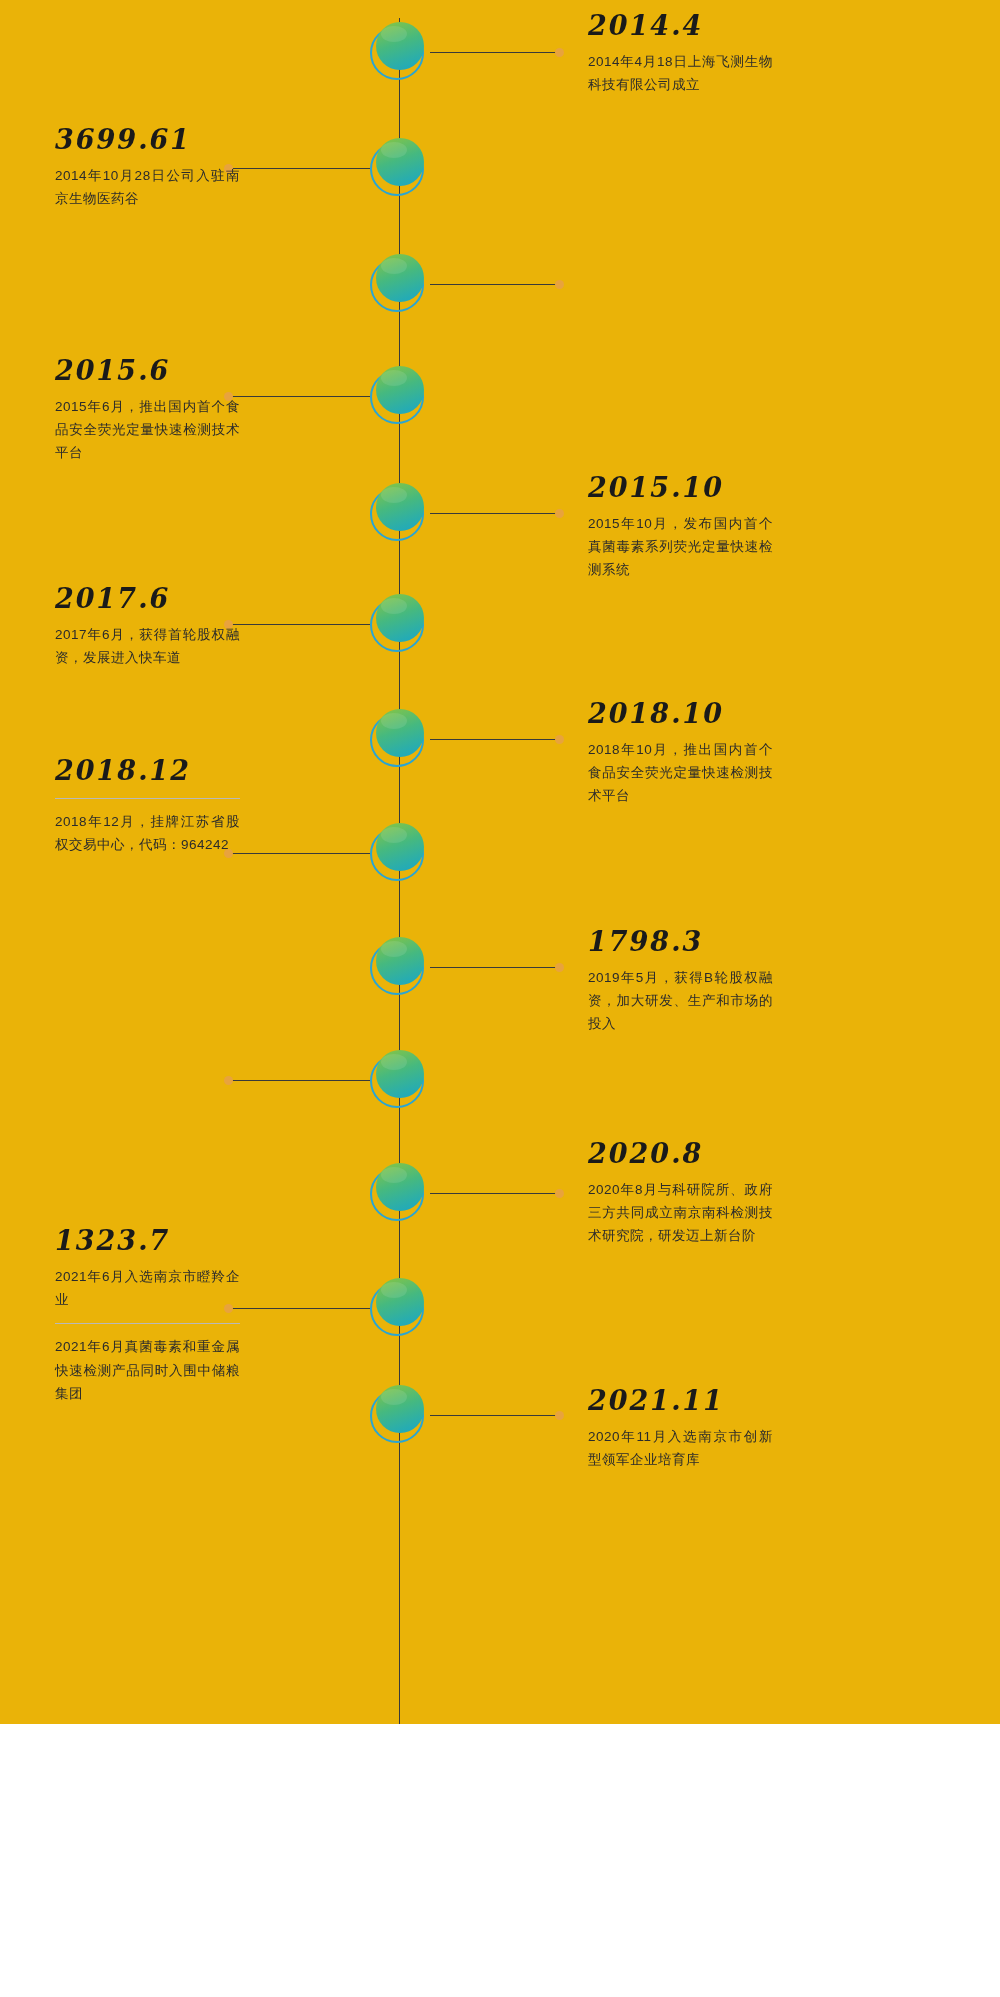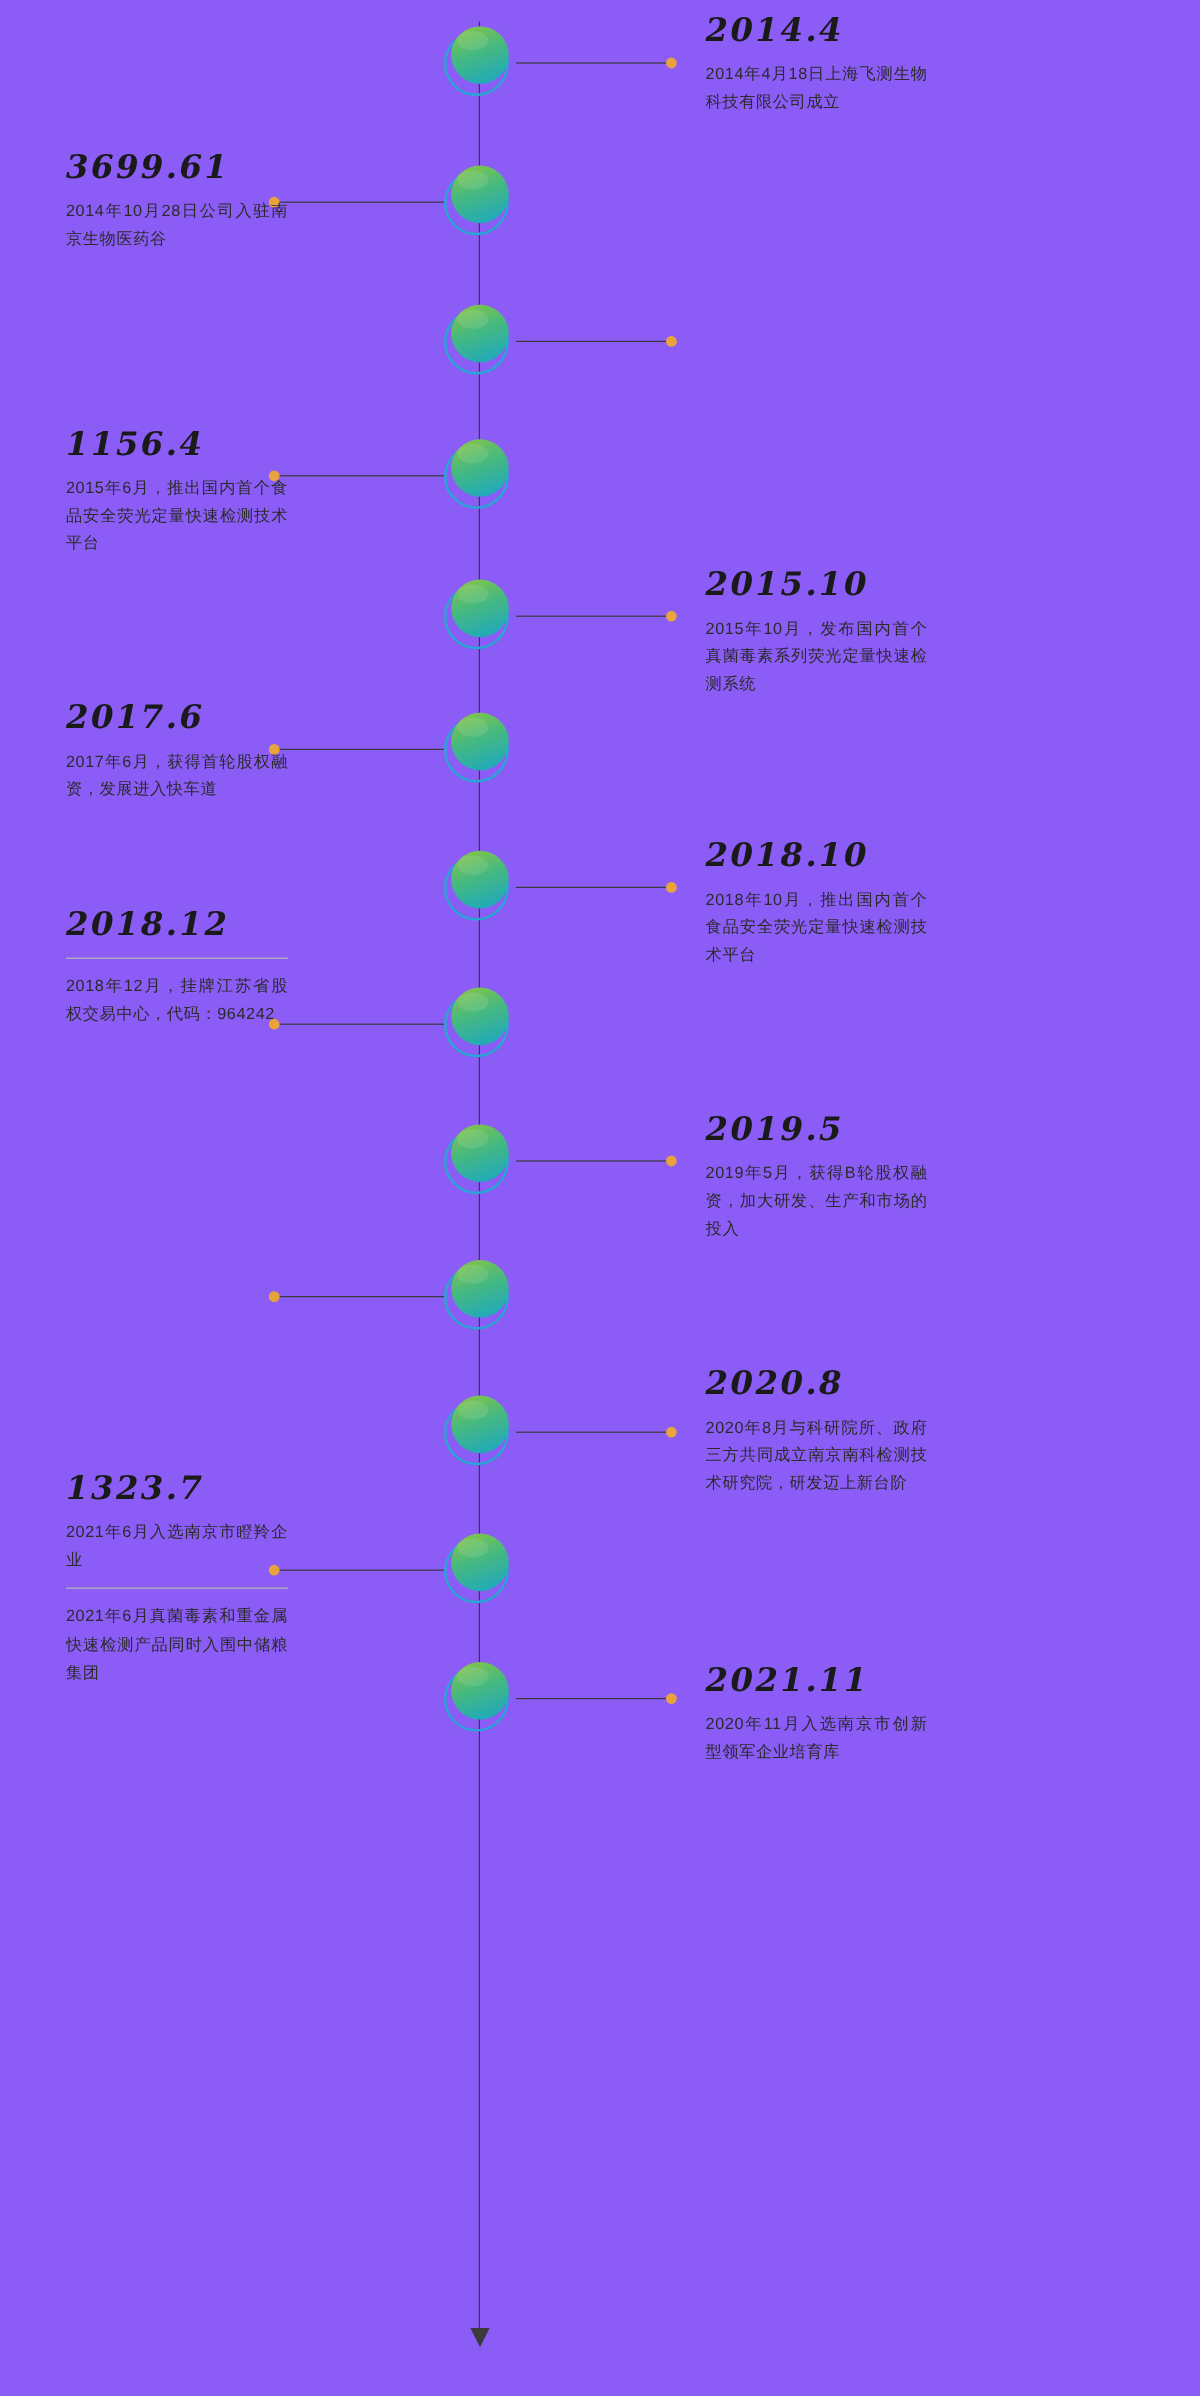--- a/index.html
+++ b/index.html
@@ -6,23 +6,23 @@
     margin: 0;
     padding: 0;
     background: #ffffff;
   }
   body {
     font-family: "Liberation Sans", sans-serif;
   }
   #timeline {
     position: relative;
     width: 1000px;
-    height: 1997px;
+    height: 1724px;
     overflow: hidden;
-    background: #8b5cf6;
+    background: #eab308;
     text-decoration: underline;
   }
   
   .axis-line {
     position: absolute;
     left: 399px;
     top: 18px;
     width: 1px;
     height: 1930px;
     background: #3a3a3a;
@@ -167,21 +167,21 @@
   </div>
 
   <div class="node" style="top:396px;">
     <div class="ring"></div>
     <div class="disc"></div>
   </div>
   <div class="stem left" style="left:228px; top:396px; width:142px;">
     <div class="dot"></div>
   </div>
   <div class="entry left" style="top:355px;">
-    <div class="year">1156.4</div>
+    <div class="year">2015.6</div>
     <div class="desc justify">2015年6月，推出国内首个食品安全荧光定量快速检测技术平台</div>
   </div>
 
   <div class="node" style="top:513px;">
     <div class="ring"></div>
     <div class="disc"></div>
   </div>
   <div class="stem right" style="left:430px; top:513px; width:130px;">
     <div class="dot"></div>
   </div>
@@ -228,21 +228,21 @@
   </div>
 
   <div class="node" style="top:967px;">
     <div class="ring"></div>
     <div class="disc"></div>
   </div>
   <div class="stem right" style="left:430px; top:967px; width:130px;">
     <div class="dot"></div>
   </div>
   <div class="entry right" style="top:926px;">
-    <div class="year">2019.5</div>
+    <div class="year">1798.3</div>
     <div class="desc justify">2019年5月，获得B轮股权融资，加大研发、生产和市场的投入</div>
   </div>
 
   <div class="node" style="top:1080px;">
     <div class="ring"></div>
     <div class="disc"></div>
   </div>
   <div class="stem left" style="left:228px; top:1080px; width:142px;">
     <div class="dot"></div>
   </div>

